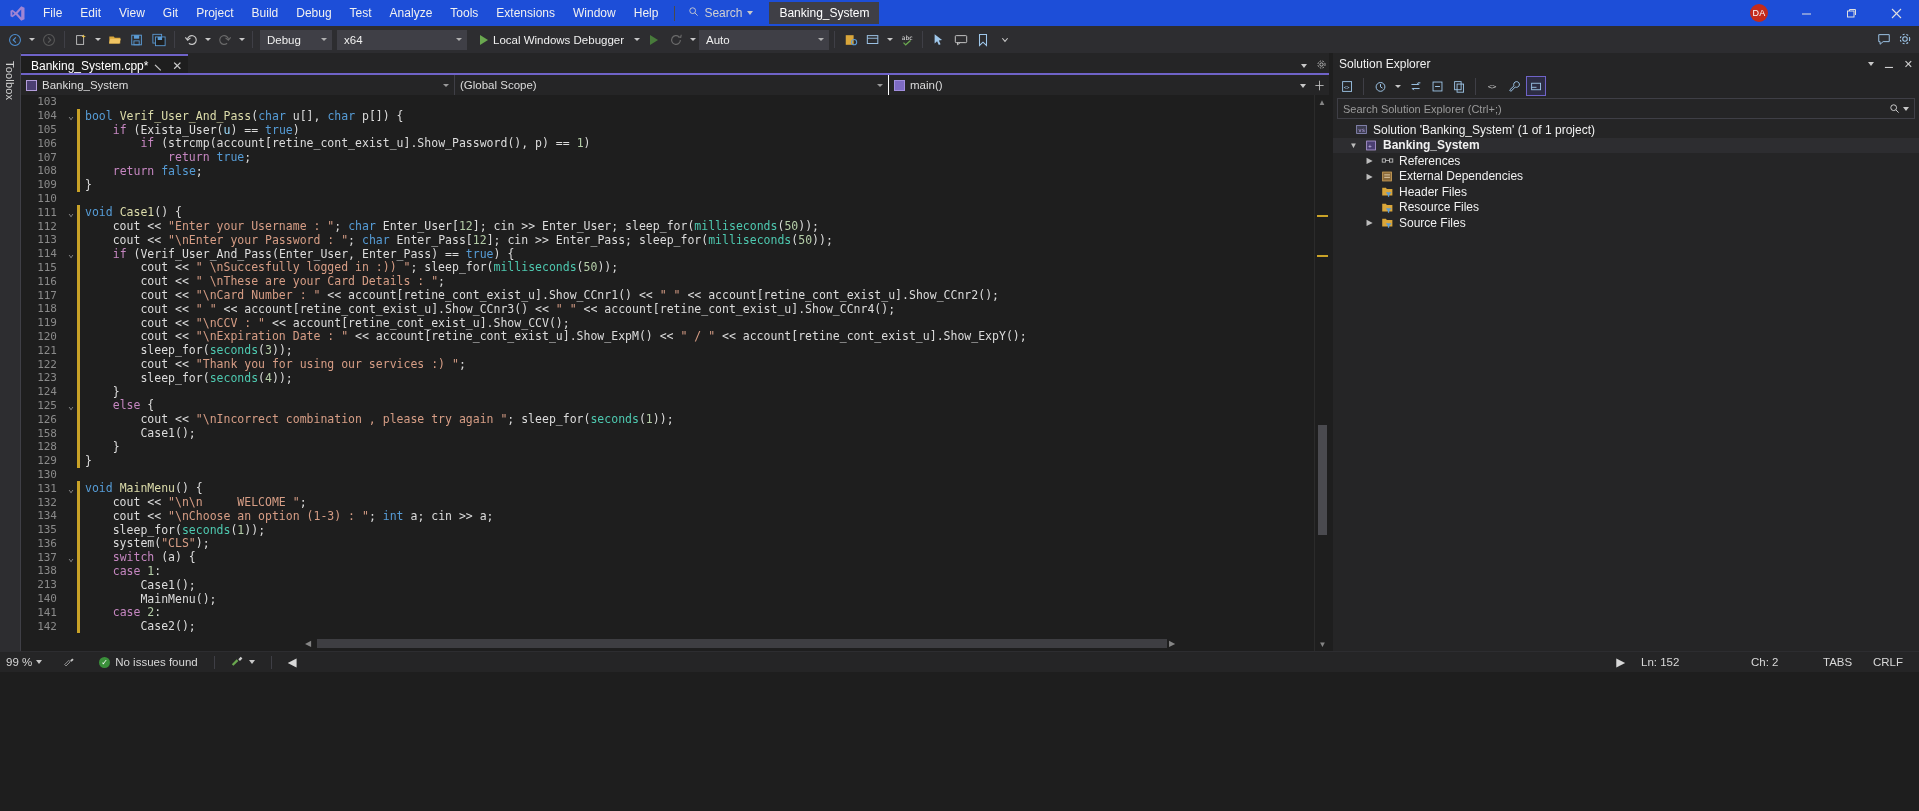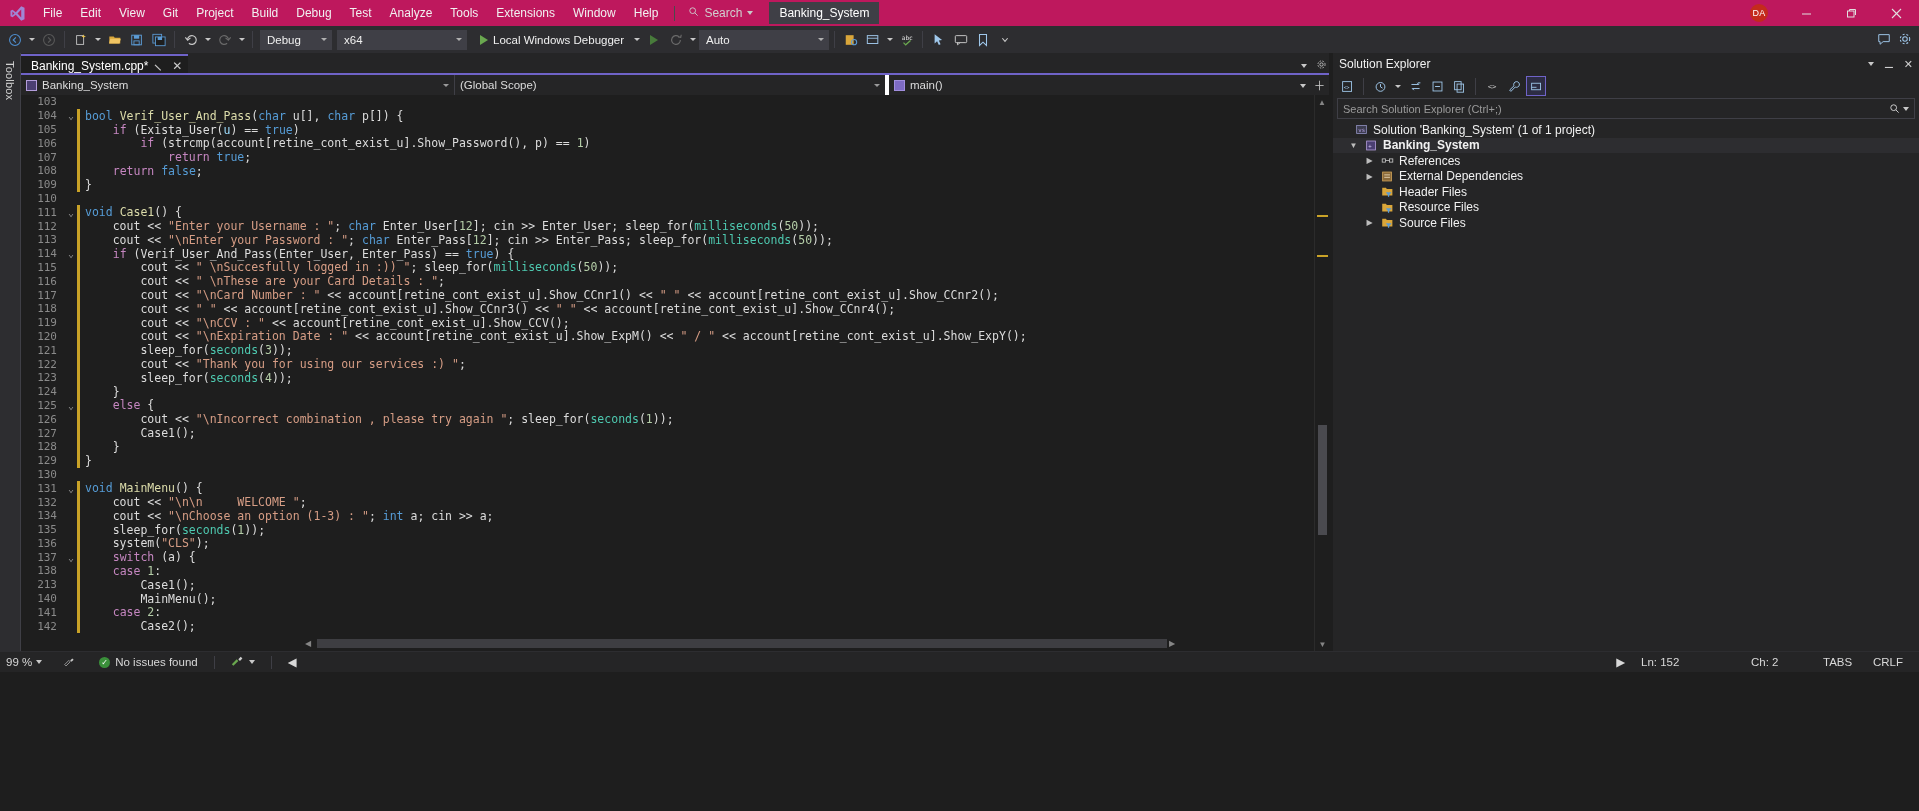--- a/index.html
+++ b/index.html
@@ -1,20 +1,20 @@
 <!DOCTYPE html>
 <html><head>
 <meta charset="utf-8">
 <style>
   * { box-sizing: border-box; margin:0; padding:0; }
   html,body { width:1919px; height:811px; overflow:hidden; background:#1e1e1e;
               font-family:"Liberation Sans", sans-serif; color:#f1f1f1; }
 
   
-  .titlebar { height:26px; background:#be185d; display:flex; align-items:center; position:relative; }
+  .titlebar { height:26px; background:#1d4ed8; display:flex; align-items:center; position:relative; }
   .vs-logo { width:34px; height:26px; display:flex; align-items:center; justify-content:center; }
   .vs-logo svg { width:17px; height:17px; }
   .menu { display:flex; align-items:center; height:26px; }
   .menu-item { padding:0 9px; height:26px; line-height:26px; font-size:12px; color:#f1f1f1; cursor:default; }
   .tb-sep { width:1px; height:15px; background:#4a4a4c; margin:0 7px; }
   .search-box { display:flex; align-items:center; gap:5px; font-size:12px; color:#d0d0d0; padding:0 6px; height:20px; }
   .search-box svg { width:11px; height:11px; }
   .caret-dn { width:0;height:0;border-left:3px solid transparent;border-right:3px solid transparent;border-top:4px solid #c8c8c8; }
   .proj-chip { margin-left:10px; background:#3f3f46; font-size:12px; padding:4px 10px; color:#ffffff; }
   .tb-right { position:absolute; right:0; top:0; height:26px; display:flex; align-items:center; }
@@ -54,21 +54,21 @@
   .tab .xc { font-size:12px; color:#cccccc; line-height:1; }
   .tab-underline { position:absolute; left:0; bottom:0; width:1308px; height:2px; background:#6f63c8; }
   .tab-right-tools { position:absolute; right:2px; bottom:3px; display:flex; align-items:center; gap:9px; }
   .tab-right-tools .c { width:0;height:0;border-left:3px solid transparent;border-right:3px solid transparent;border-top:4px solid #c8c8c8;}
   .tab-right-tools .g { color:#c8c8c8; font-size:11px; }
 
   
   .navbar { height:20px; background:#252526; display:flex; align-items:center; font-size:11.5px; color:#dcdcdc; }
   .nav-cell { height:20px; display:flex; align-items:center; padding:0 5px; gap:5px; position:relative; }
   .nav-cell.proj { width:434px; border-right:1px solid #3f3f46; }
-  .nav-cell.scope { width:434px; border-right:4px solid #ffffff; }
+  .nav-cell.scope { width:434px; border-right:1px solid #ffffff; }
   .nav-cell.fn { flex:1; }
   .nav-arrow { margin-left:auto; width:0;height:0;border-left:3px solid transparent;border-right:3px solid transparent;border-top:3px solid #9a9a9a;}
   .ic-proj { width:11px;height:11px;border:1px solid #b39ddb; background:#4b3f72; position:relative;}
   .ic-cube { width:11px;height:11px; background:#7e6bc4; border:1px solid #a18ede; }
   .navbar-right { position:absolute; right:4px; top:24px; display:flex; gap:8px; align-items:center;}
 
   
   .editor { position:absolute; left:0; top:42px; width:1308px; height:556px; background:#1e1e1e; overflow:hidden;}
   .codewrap { position:absolute; left:0; top:0; right:0; bottom:0; }
   .line { height:13.8px; display:flex; align-items:center; font-family:"DejaVu Sans Mono", monospace; font-size:11.5px; white-space:pre; }
@@ -408,21 +408,21 @@
           <div class="line"><span class="lnum">117</span><span class="fold"></span><span class="chbar mod"></span><span class="code"><span class="p">        cout &lt;&lt; </span><span class="s">"\nCard Number : "</span><span class="p"> &lt;&lt; account[retine_cont_exist_u].</span><span class="m">Show_CCnr1</span><span class="p">() &lt;&lt; </span><span class="s">" "</span><span class="p"> &lt;&lt; account[retine_cont_exist_u].</span><span class="m">Show_CCnr2</span><span class="p">();</span></span></div>
           <div class="line"><span class="lnum">118</span><span class="fold"></span><span class="chbar mod"></span><span class="code"><span class="p">        cout &lt;&lt; </span><span class="s">" "</span><span class="p"> &lt;&lt; account[retine_cont_exist_u].</span><span class="m">Show_CCnr3</span><span class="p">() &lt;&lt; </span><span class="s">" "</span><span class="p"> &lt;&lt; account[retine_cont_exist_u].</span><span class="m">Show_CCnr4</span><span class="p">();</span></span></div>
           <div class="line"><span class="lnum">119</span><span class="fold"></span><span class="chbar mod"></span><span class="code"><span class="p">        cout &lt;&lt; </span><span class="s">"\nCCV : "</span><span class="p"> &lt;&lt; account[retine_cont_exist_u].</span><span class="m">Show_CCV</span><span class="p">();</span></span></div>
           <div class="line"><span class="lnum">120</span><span class="fold"></span><span class="chbar mod"></span><span class="code"><span class="p">        cout &lt;&lt; </span><span class="s">"\nExpiration Date : "</span><span class="p"> &lt;&lt; account[retine_cont_exist_u].</span><span class="m">Show_ExpM</span><span class="p">() &lt;&lt; </span><span class="s">" / "</span><span class="p"> &lt;&lt; account[retine_cont_exist_u].</span><span class="m">Show_ExpY</span><span class="p">();</span></span></div>
           <div class="line"><span class="lnum">121</span><span class="fold"></span><span class="chbar mod"></span><span class="code"><span class="p">        sleep_for(</span><span class="t">seconds</span><span class="p">(</span><span class="n">3</span><span class="p">));</span></span></div>
           <div class="line"><span class="lnum">122</span><span class="fold"></span><span class="chbar mod"></span><span class="code"><span class="p">        cout &lt;&lt; </span><span class="s">"Thank you for using our services :) "</span><span class="p">;</span></span></div>
           <div class="line"><span class="lnum">123</span><span class="fold"></span><span class="chbar mod"></span><span class="code"><span class="p">        sleep_for(</span><span class="t">seconds</span><span class="p">(</span><span class="n">4</span><span class="p">));</span></span></div>
           <div class="line"><span class="lnum">124</span><span class="fold"></span><span class="chbar mod"></span><span class="code"><span class="p">    }</span></span></div>
           <div class="line"><span class="lnum">125</span><span class="fold">⌄</span><span class="chbar mod"></span><span class="code"><span class="p">    </span><span class="kc">else</span><span class="p"> {</span></span></div>
           <div class="line"><span class="lnum">126</span><span class="fold"></span><span class="chbar mod"></span><span class="code"><span class="p">        cout &lt;&lt; </span><span class="s">"\nIncorrect combination , please try again "</span><span class="p">; sleep_for(</span><span class="t">seconds</span><span class="p">(</span><span class="n">1</span><span class="p">));</span></span></div>
-          <div class="line"><span class="lnum">127</span><span class="fold"></span><span class="chbar mod"></span><span class="code"><span class="p">        Case1();</span></span></div>
+          <div class="line"><span class="lnum">158</span><span class="fold"></span><span class="chbar mod"></span><span class="code"><span class="p">        Case1();</span></span></div>
           <div class="line"><span class="lnum">128</span><span class="fold"></span><span class="chbar mod"></span><span class="code"><span class="p">    }</span></span></div>
           <div class="line"><span class="lnum">129</span><span class="fold"></span><span class="chbar mod"></span><span class="code"><span class="p">}</span></span></div>
           <div class="line"><span class="lnum">130</span><span class="fold"></span><span class="chbar"></span><span class="code"></span></div>
           <div class="line"><span class="lnum">131</span><span class="fold">⌄</span><span class="chbar mod"></span><span class="code"><span class="k">void </span><span class="f">MainMenu</span><span class="p">() {</span></span></div>
           <div class="line"><span class="lnum">132</span><span class="fold"></span><span class="chbar mod"></span><span class="code"><span class="p">    cout &lt;&lt; </span><span class="s">"\n\n     WELCOME "</span><span class="p">;</span></span></div>
           <div class="line"><span class="lnum">134</span><span class="fold"></span><span class="chbar mod"></span><span class="code"><span class="p">    cout &lt;&lt; </span><span class="s">"\nChoose an option (1-3) : "</span><span class="p">; </span><span class="k">int</span><span class="p"> a; cin &gt;&gt; a;</span></span></div>
           <div class="line"><span class="lnum">135</span><span class="fold"></span><span class="chbar mod"></span><span class="code"><span class="p">    sleep_for(</span><span class="t">seconds</span><span class="p">(</span><span class="n">1</span><span class="p">));</span></span></div>
           <div class="line"><span class="lnum">136</span><span class="fold"></span><span class="chbar mod"></span><span class="code"><span class="p">    system(</span><span class="s">"CLS"</span><span class="p">);</span></span></div>
           <div class="line"><span class="lnum">137</span><span class="fold">⌄</span><span class="chbar mod"></span><span class="code"><span class="p">    </span><span class="kc">switch</span><span class="p"> (a) {</span></span></div>
           <div class="line"><span class="lnum">138</span><span class="fold"></span><span class="chbar mod"></span><span class="code"><span class="p">    </span><span class="kc">case</span><span class="p"> </span><span class="n">1</span><span class="p">:</span></span></div>

